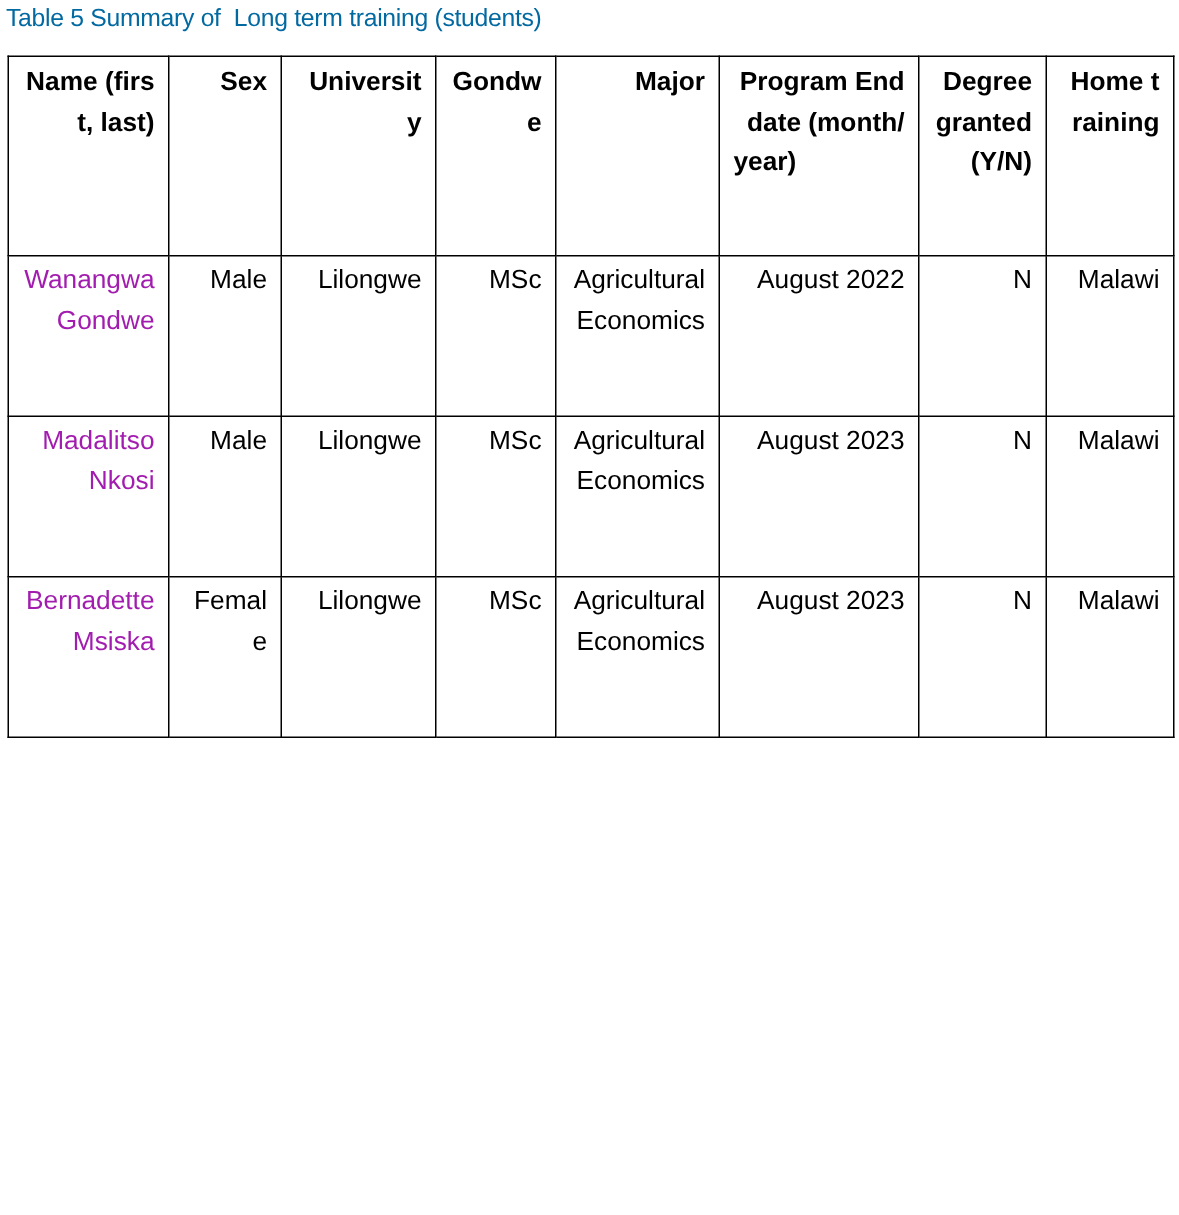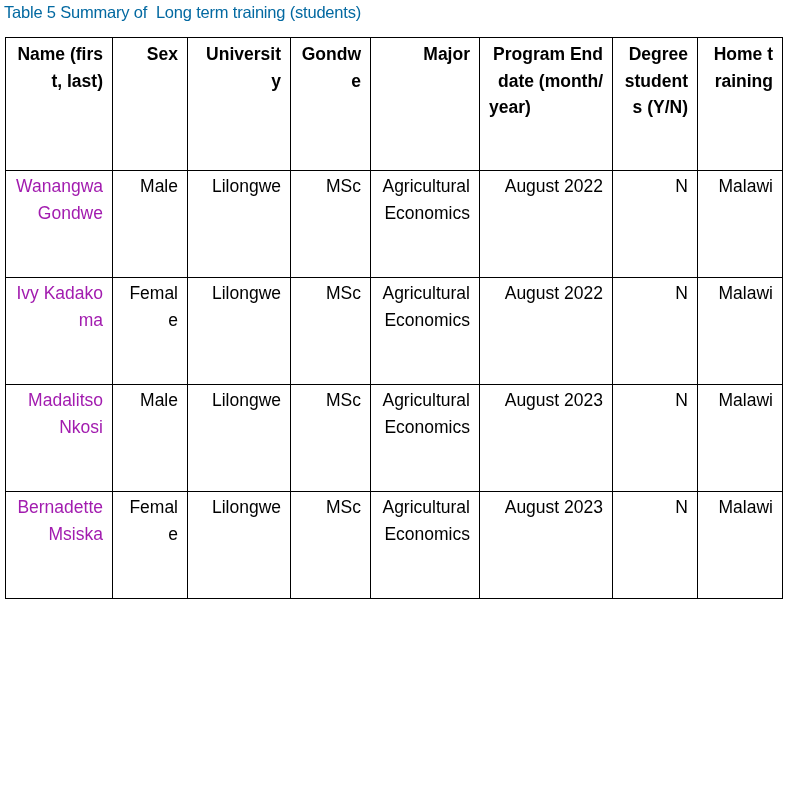--- a/index.html
+++ b/index.html
@@ -54,38 +54,28 @@
       <col class="col-home">
   </colgroup>
   <thead>
     <tr>
       <th>Name (first, last)</th>
       <th>Sex</th>
       <th>University</th>
       <th>Gondwe</th>
       <th>Major</th>
       <th class="justify">Program End date (month/year)</th>
-      <th>Degree students (Y/N)</th>
+      <th>Degree granted (Y/N)</th>
       <th>Home training</th>
     </tr>
   </thead>
   <tbody>
     <tr class="data-row">
       <td class="name-cell">Wanangwa Gondwe</td>
       <td>Male</td>
-      <td>Lilongwe</td>
-      <td>MSc</td>
-      <td>Agricultural Economics</td>
-      <td>August 2022</td>
-      <td>N</td>
-      <td>Malawi</td>
-    </tr>
-    <tr class="data-row">
-      <td class="name-cell">Ivy Kadakoma</td>
-      <td>Female</td>
       <td>Lilongwe</td>
       <td>MSc</td>
       <td>Agricultural Economics</td>
       <td>August 2022</td>
       <td>N</td>
       <td>Malawi</td>
     </tr>
     <tr class="data-row">
       <td class="name-cell">Madalitso Nkosi</td>
       <td>Male</td>

